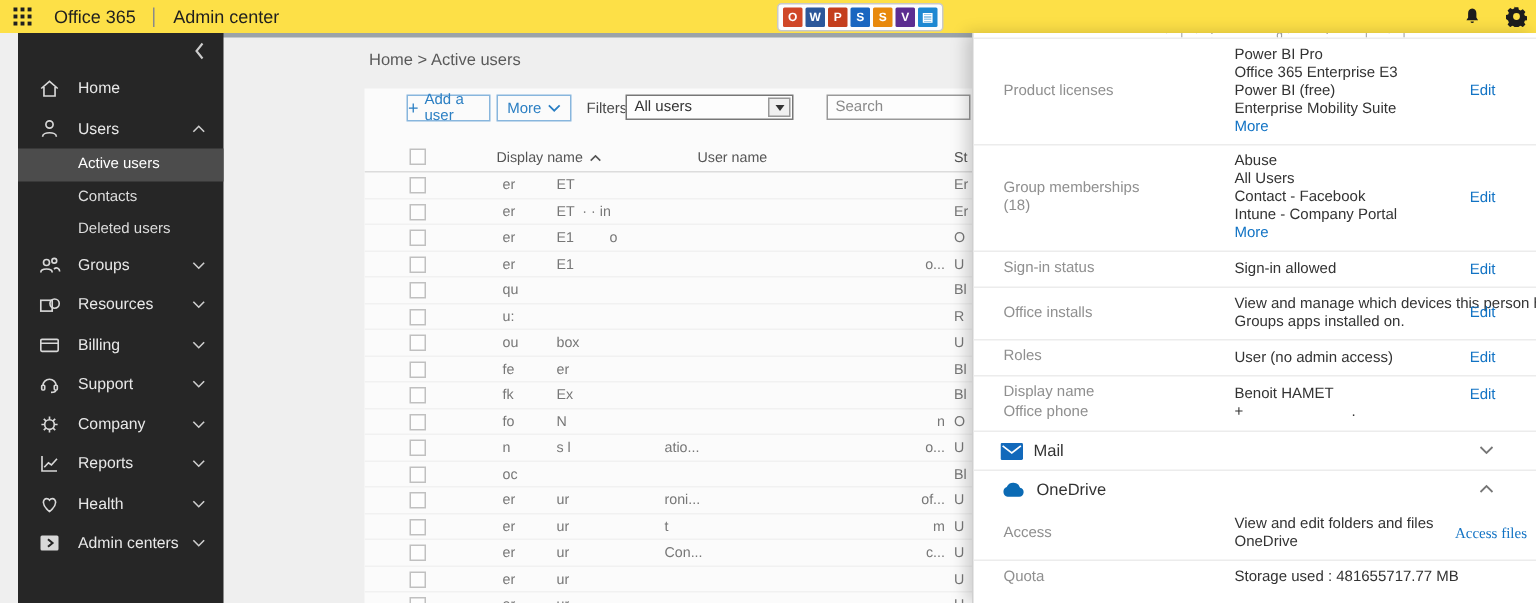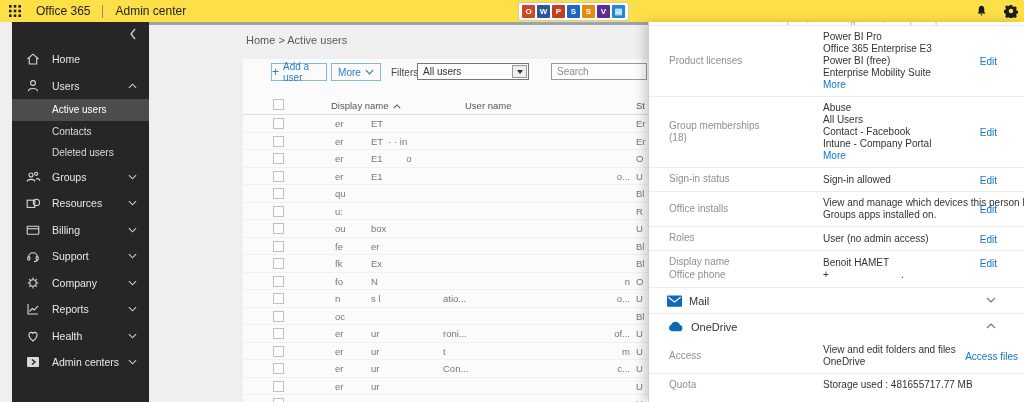--- a/index.html
+++ b/index.html
@@ -101,21 +101,21 @@
   .p-value div { white-space:pre;padding-left:44px; }
   .p-more { color:#1273c4; cursor:pointer; }
   .p-edit { position:absolute; right:27px; top:50%; transform:translateY(-50%);
     color:#1273c4; font-size:10px; cursor:pointer; }
   .p-edit.top { top:7px; transform:none; }
   .svc-header { display:flex; align-items:center; padding:6px 0 6px 18px;
     border-top:1px solid #ececec; position:relative; cursor:pointer; height:26px; }
   .svc-title { font-size:11px; color:#333; margin-left:7px; }
   .svc-chevron { position:absolute; right:28px; top:9px; }
   .p-link { position:absolute; right:6px; top:50%; transform:translateY(-50%);
-    color:#1273c4; font-size:10px; cursor:pointer; }
+    color:#1273c4; font-size:10px; cursor:pointer;font-family:Liberation Serif, serif; }
 </style>
 </head>
 <body>
 
 <div id="screen">
 
   <div id="topbar">
     <svg id="waffle" viewBox="0 0 14 14">
       <g fill="#1f1f1f">
         <rect x="1" y="1" width="2.6" height="2.6"></rect>

